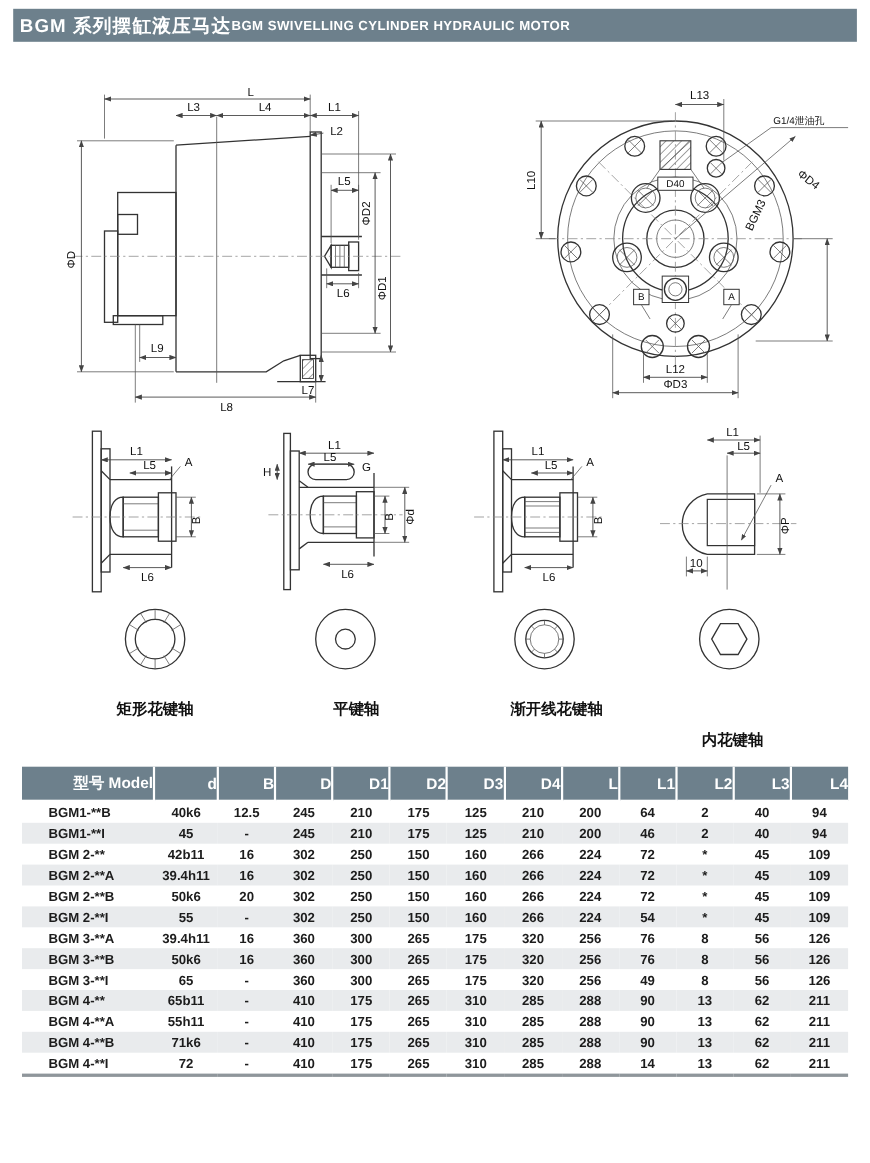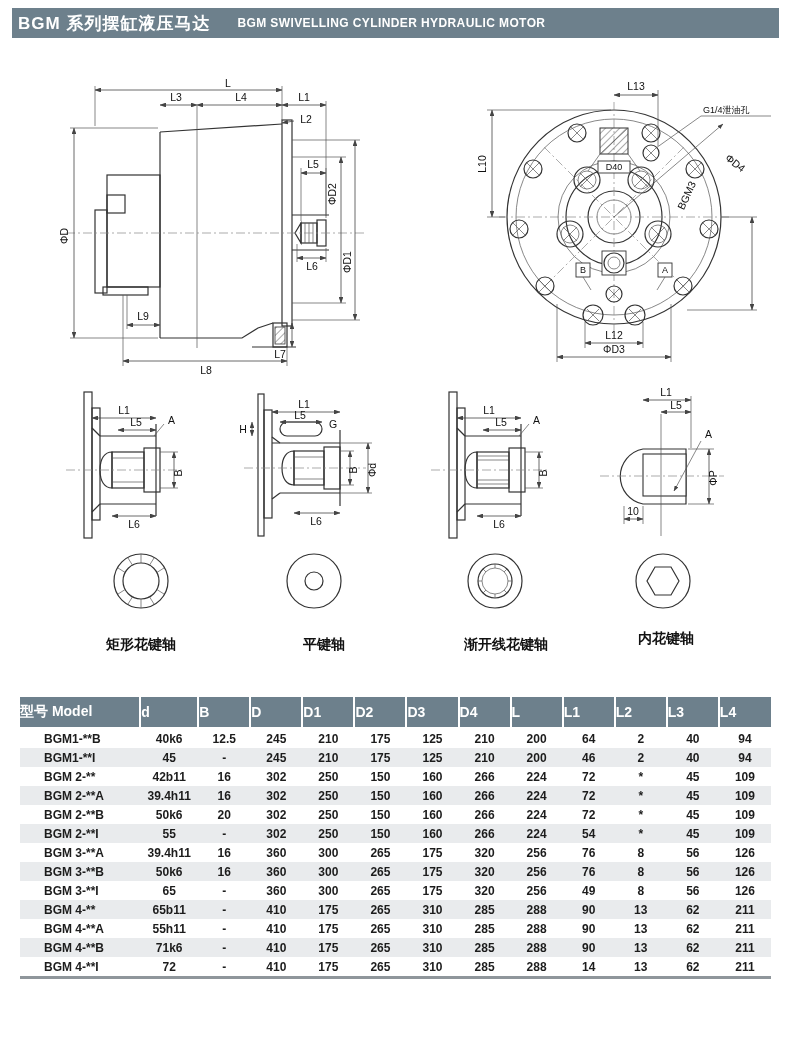--- a/index.html
+++ b/index.html
@@ -3,39 +3,39 @@
 <meta charset="utf-8">
 <style>
   html,body{margin:0;padding:0;background:#fff;}
   body{font-family:"Liberation Sans",sans-serif;}
   #page{position:relative;width:791px;height:1057px;background:#ffffff;overflow:hidden;}
 
   
   .header-bar{position:absolute;left:12px;top:8px;width:767px;height:30px;
     background:#6d808c;color:#fff;display:flex;align-items:center;box-sizing:border-box;padding-left:6px;}
   .header-bar .zh{font-size:17px;font-weight:bold;letter-spacing:1px;}
-  .header-bar .en{font-size:12px;font-weight:bold;margin-left:27px;letter-spacing:.4px;}
+  .header-bar .en{font-size:12px;font-weight:bold;margin-left:0;letter-spacing:.4px;}
 
   
   svg{position:absolute;overflow:visible;}
   .ln{stroke:#333;stroke-width:1.2;fill:none;}
   .lt{stroke:#555;stroke-width:.7;fill:none;}
   .dim{stroke:#444;stroke-width:.8;fill:none;}
   .cl{stroke:#888;stroke-width:.7;fill:none;stroke-dasharray:9 3 2 3;}
   text{font-family:"Liberation Sans",sans-serif;font-size:10.5px;fill:#111;}
   .small{font-size:9px;}
   .boxed{stroke:#333;stroke-width:.9;fill:#fff;}
 
   .shaft-caption{position:absolute;font-size:14px;font-weight:bold;color:#111;text-align:center;font-family:Liberation Serif, serif;}
 
   
   #spec-table{position:absolute;left:20px;top:697px;width:751px;border-collapse:collapse;table-layout:fixed;
     border-bottom:3px solid #8f969b;}
   #spec-table th{background:#6d808c;color:#fff;font-size:14px;font-weight:bold;height:30px;
-    border-right:2px solid #fff;border-bottom:2px solid #fff;text-align:left;padding:0;}
+    border-right:2px solid #fff;border-bottom:2px solid #fff;text-align:right;padding:0;}
   #spec-table th:last-child{border-right:none;}
   #spec-table td{font-size:12px;font-weight:bold;color:#1c1c1c;height:19px;text-align:center;padding:0;}
   #spec-table td.model{text-align:left;padding-left:24px;}
   #spec-table tbody tr:nth-child(even){background:#e9ebed;}
 </style>
 </head>
 <body>
 
 <div id="page">
 
@@ -433,21 +433,21 @@
     </g>
   </svg>
   <svg style="left:626px;top:544px" width="74" height="74" viewBox="0 0 74 74">
     <circle class="ln" cx="37" cy="37" r="27"></circle>
     <polygon class="ln" points="53,37 45,51 29,51 21,37 29,23 45,23"></polygon>
   </svg>
 
   <div class="shaft-caption" style="left:56px;top:636px;width:170px">矩形花键轴</div>
   <div class="shaft-caption" style="left:244px;top:636px;width:160px">平键轴</div>
   <div class="shaft-caption" style="left:421px;top:636px;width:170px">渐开线花键轴</div>
-  <div class="shaft-caption" style="left:596px;top:630px;width:140px">内花键轴</div>
+  <div class="shaft-caption" style="left:596px;top:664px;width:140px">内花键轴</div>
 
   <table id="spec-table">
     <colgroup>
       <col style="width:120px">
         <col style="width:58px">
         <col style="width:52px">
         <col style="width:52px">
       <col style="width:52px">
         <col style="width:52px">
         <col style="width:52px">

